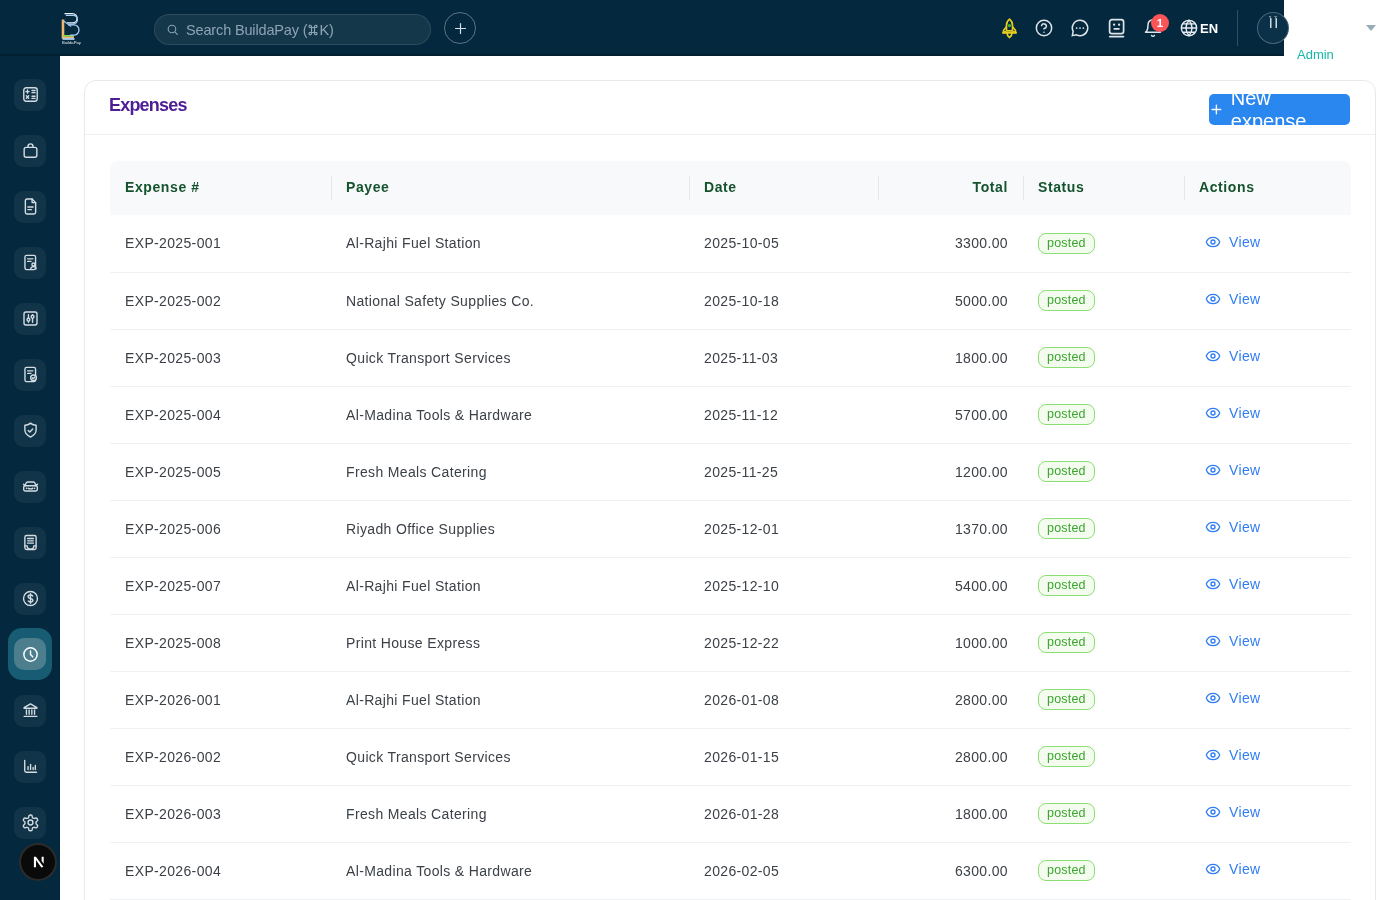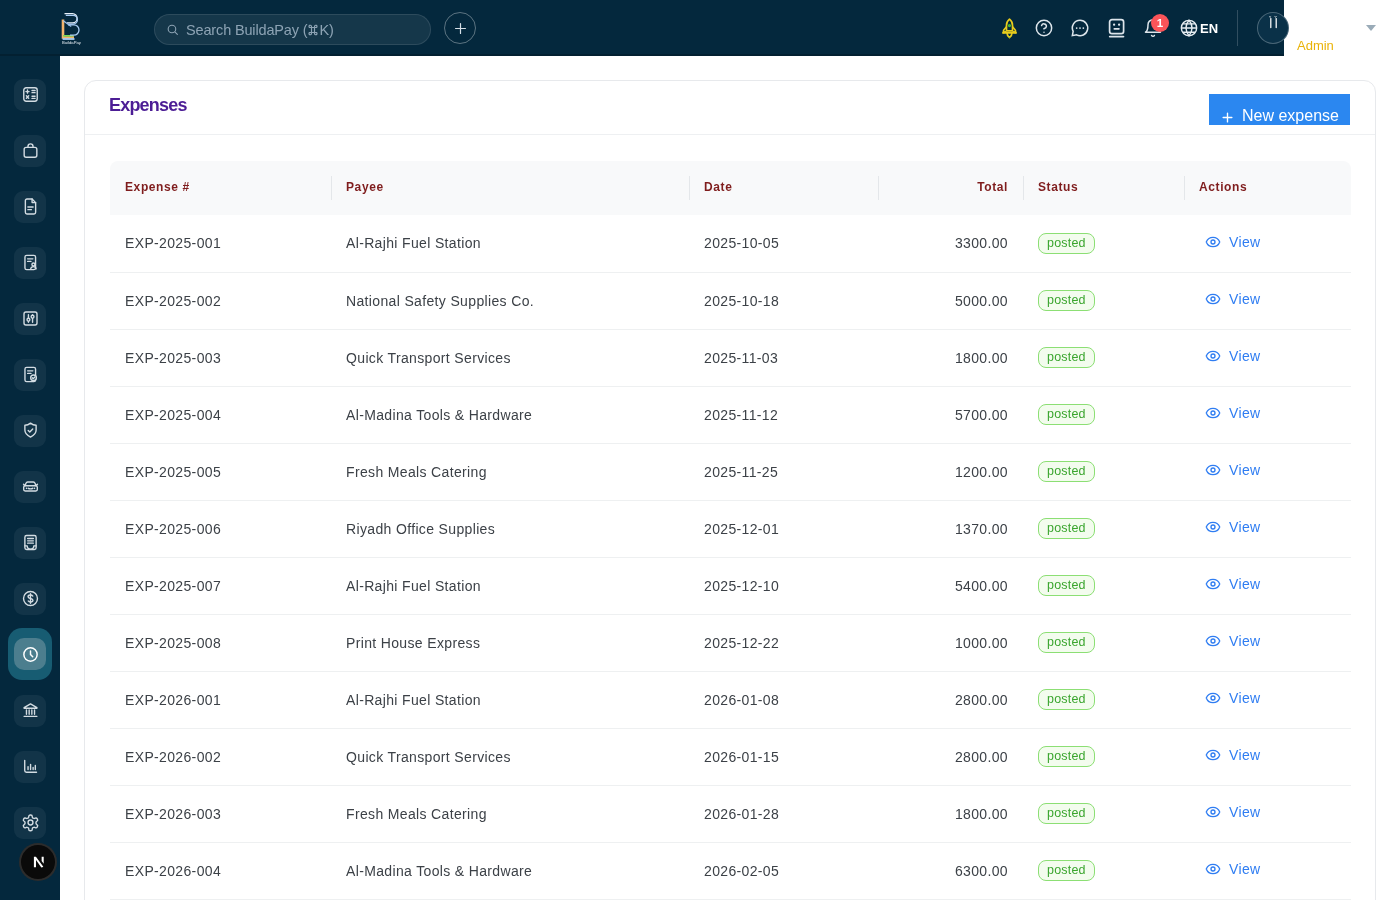--- a/index.html
+++ b/index.html
@@ -34,26 +34,26 @@
   .active-outer { position:absolute; left:8px; top:572px; width:44px; height:52px; border-radius:14px; background:#175c72; }
   .active-inner { position:absolute; left:14px; top:582px; width:32px; height:32px; border-radius:10px;
     background:#4c7e8e; display:flex; align-items:center; justify-content:center; }
   .njs { position:absolute; left:19px; top:787px; width:38px; height:38px; border-radius:50%;
     background:#0a0a0a; border:2px solid rgba(255,255,255,0.14); display:flex; align-items:center; justify-content:center; }
 
   .card { position:absolute; left:84px; top:80px; width:1292px; height:860px;
     background:#fff; border:1px solid #e7e9ec; border-radius:12px; }
   .card-h { height:54px; border-bottom:1px solid #eef0f2; position:relative; }
   .card-h h1 { position:absolute; left:24px; top:14px; font-size:18px; font-weight:700; color:#4c1d95; letter-spacing:-0.8px; }
-  .newexp { position:absolute; right:25px; top:13px; height:31px; width:141px; background:#2b87f0; border-radius:0;
-    color:#fff; font-size:16px; display:flex; align-items:flex-end; justify-content:center; gap:7px; }
+  .newexp { position:absolute; right:25px; top:13px; height:31px; width:141px; background:#2b87f0; border-radius:5px;
+    color:#fff; font-size:20px; display:flex; align-items:center; justify-content:center; gap:7px; }
   .tblwrap { padding:26px 25px 0 25px; }
   table { border-collapse:collapse; table-layout:fixed; width:1241px; font-size:14px; letter-spacing:0.35px; }
   col.c1{width:221px} col.c2{width:358px} col.c3{width:189px} col.c4{width:145px} col.c5{width:161px} col.c6{width:167px}
-  thead th { background:#f8f9fa; height:54px; font-size:12px; font-weight:700; color:#7f1d1d; letter-spacing:0.6px;
+  thead th { background:#f8f9fa; height:54px; font-size:14px; font-weight:700; color:#14532d; letter-spacing:0.6px;
     text-align:left; padding:0 3px 2px 15px; position:relative; }
   thead th.sep::before { content:""; position:absolute; left:0; top:15px; bottom:15px; width:1px; background:#e4e7ea; }
   thead th:first-child { border-radius:8px 0 0 0; }
   thead th:last-child { border-radius:0 8px 0 0; }
   th.r { text-align:right; padding:0 15px 2px 0;margin-left:38px; }
   td.r { text-align:right; padding:0 15px 0 0; }
   tbody td { height:57px; border-bottom:1px solid #eef0f1; color:#3c4147; padding:0 0 0 15px; }
   td.dt { padding-left:15px; }
   td.act { padding-left:21px; }
   .pill { display:inline-block; border:1px solid #8cdf74; background:#f3fcee; color:#3aa52e;
@@ -148,21 +148,21 @@
       <path d="M27.4 11.6c0 1.1-.6 1.9-1.7 2.2" stroke-width="1.05"></path>
       <path d="M24.3 11.2h-4.4"></path>
       <circle cx="21.6" cy="9.8" r="1.25"></circle>
       <path d="M21.6 6.4h.01" stroke-width="1.5"></path>
       <path d="M16.7 3.4V11.2"></path>
       <path d="M16.7 11.2h-3.3c-.8 0-1.3-.5-1.3-1.2"></path>
       <path d="M12.5 5.4c.35.3.85.3 1.2 0" stroke-width="0.95"></path>
       <path d="M11.8 11.3c-.2 1.5-1.4 2.4-3.1 2.2-1.5-.2-2.4-1.2-2.2-2.4.2-1.1 1.2-1.8 2.3-1.6 1 .1 1.6.8 1.6 1.8z"></path>
       <path d="M6.4 15h.01M8.6 15h.01" stroke-width="1.35"></path>
     </svg>
-    <div style="color:#eab308;font-size:13px;margin-top:6px">Admin</div>
+    <div style="color:#14b8a6;font-size:13px;margin-top:15px">Admin</div>
   </div>
   <div class="caret"></div>
 </header>
 
 <aside class="side" id="side">
     <div class="sic" style="top:22.5px">
       <svg viewBox="0 0 24 24" fill="none" stroke="#d3dce2" stroke-width="1.75" stroke-linecap="round" stroke-linejoin="round">
         <rect x="3.5" y="3.5" width="17" height="17" rx="3"></rect>
         <path d="M8.2 6.3v4M6.2 8.3h4"></path>
         <path d="M13.9 7h3.9M13.9 9.7h3.9"></path>

